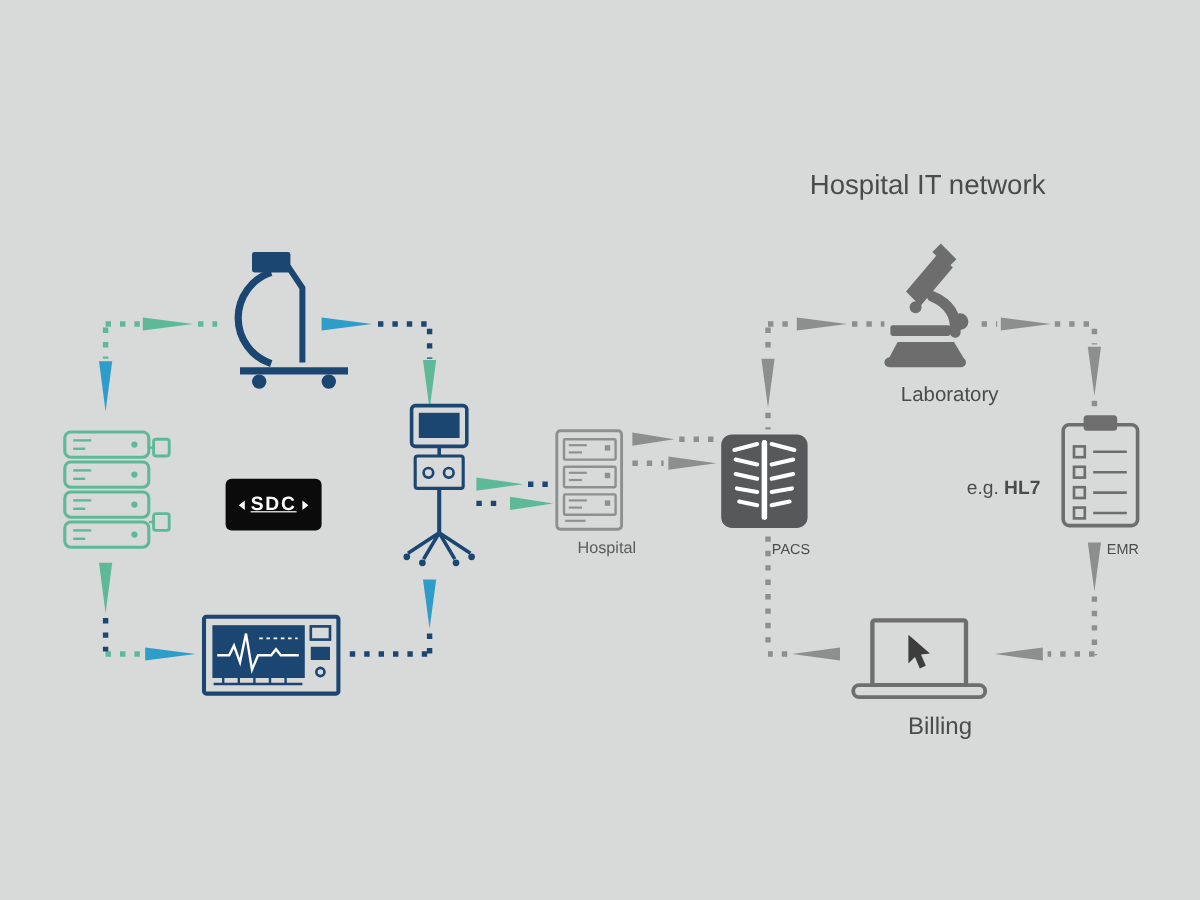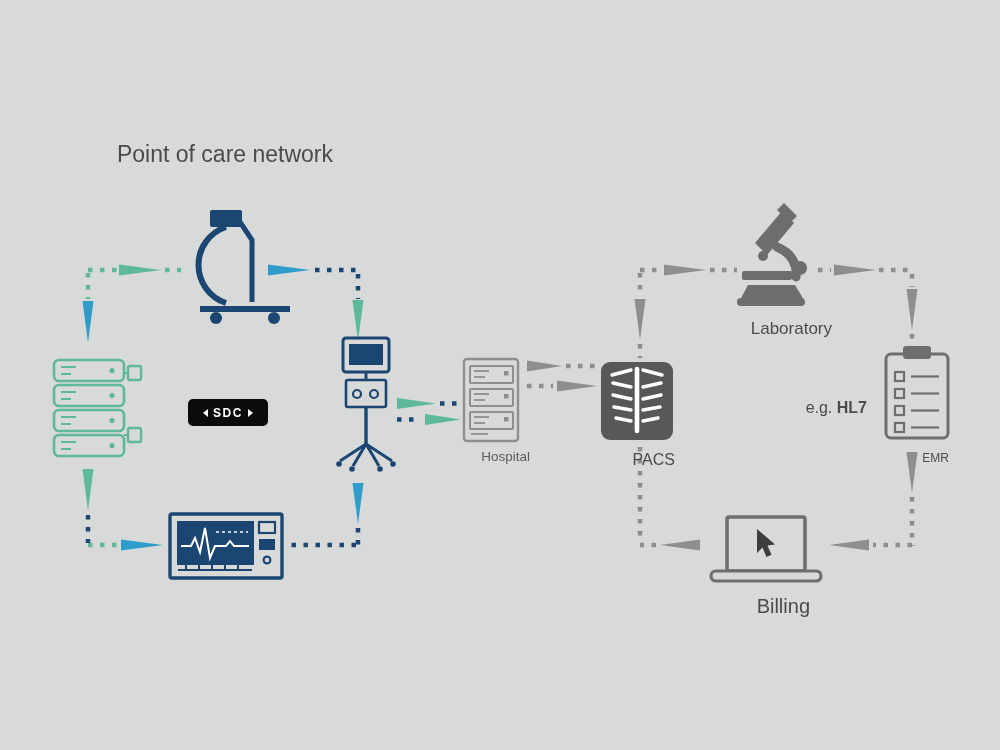--- a/index.html
+++ b/index.html
@@ -6,51 +6,51 @@
   .stage {
     position:relative; width:1000px; height:750px;
     background:#d8d9d9; overflow:hidden;
     font-family:"Liberation Sans", sans-serif;
   }
   svg.layer { position:absolute; left:0; top:0; }
 
   .title { position:absolute; font-size:23px; color:#4b4b4b; text-align:center; }
   .lbl   { position:absolute; color:#4b4b4b; text-align:right; }
   .lbl-gateway   { left:452px; top:449px; width:78px;  font-size:13.5px; color:#5c5c5c; }
-  .lbl-pacs      { left:599px; top:451px; width:76px;  font-size:16px; }
+  .lbl-pacs      { left:599px; top:451px; width:76px;  font-size:12px; }
   .lbl-laboratory{ left:722px; top:319px; width:110px; font-size:17px; }
   .lbl-emr       { left:885px; top:451px; width:64px;  font-size:12px; }
   .lbl-billing   { left:722px; top:595px; width:88px;  font-size:20px; }
   .lbl-hl7       { left:752px; top:399px; width:115px; font-size:16px; }
   .lbl-hl7 b     { font-weight:bold; }
 
   .sdc-badge {
-    position:absolute; left:188px; top:399px; width:80px; height:27px;
+    position:absolute; left:188px; top:399px; width:80px; height:43px;
     background:#0b0b0b; border-radius:5px; color:#fff;
     display:flex; align-items:center; justify-content:center;
-    font-size:12px; font-weight:bold; letter-spacing:1.5px;
+    font-size:16px; font-weight:bold; letter-spacing:1.5px;text-decoration:underline;
   }
   .sdc-badge .tri { width:0; height:0; border-top:4px solid transparent; border-bottom:4px solid transparent; }
   .sdc-badge .tri.l { border-right:5px solid #fff; margin-right:5px; }
   .sdc-badge .tri.r { border-left:5px solid #fff; margin-left:5px; }
 
   .dots { fill:none; stroke-linecap:butt; stroke-width:4.5; stroke-dasharray:4.5 7.5; }
   .dots.green { stroke:#5db998; }
   .dots.navy  { stroke:#1c4672; }
   .dots.gray  { stroke:#8d8f8e; }
   .comet.green { fill:#5db998; }
   .comet.blue  { fill:#2f9dc9; }
   .comet.gray  { fill:#8d8f8e; }
 </style>
 </head>
 <body>
 
 <div class="stage">
 
-  <div class="title" style="left:40px; top:141px; width:370px;">Point of care network</div>
+  <div class="title" style="left:598px; top:141px; width:350px;">Hospital IT network</div>
 
   <svg class="layer" width="1000" height="750" viewBox="0 0 1000 750">
 
     <g>
 
       <line class="dots green" x1="88" y1="270" x2="117" y2="270"></line>
       <polygon class="comet green" points="119,264.5 119,275.5 161,270"></polygon>
       <line class="dots green" x1="165" y1="270" x2="181" y2="270"></line>
       <polygon class="comet blue" points="268,264.5 268,275.5 310,270"></polygon>
       <line class="dots navy" x1="315" y1="270" x2="359" y2="270"></line>

